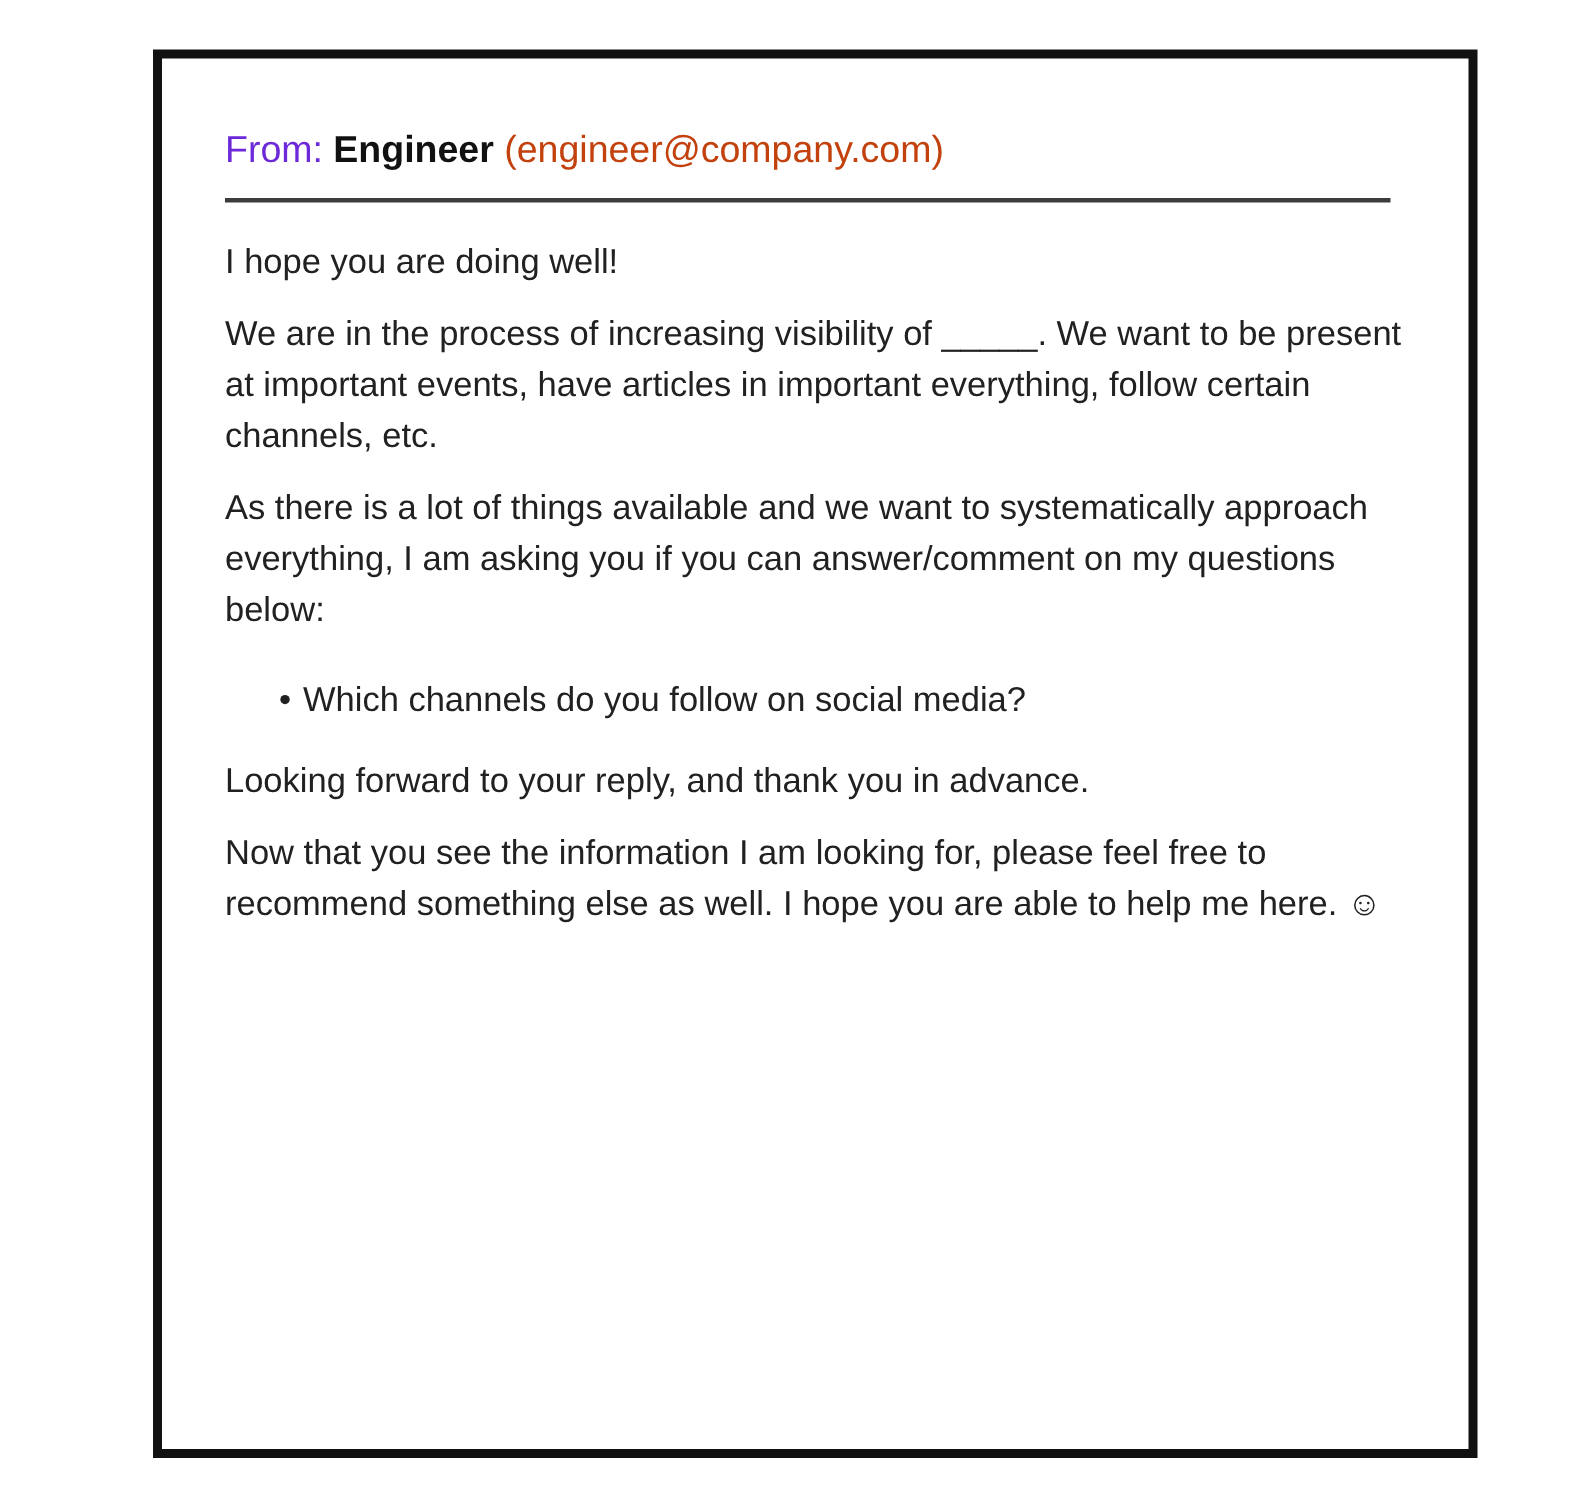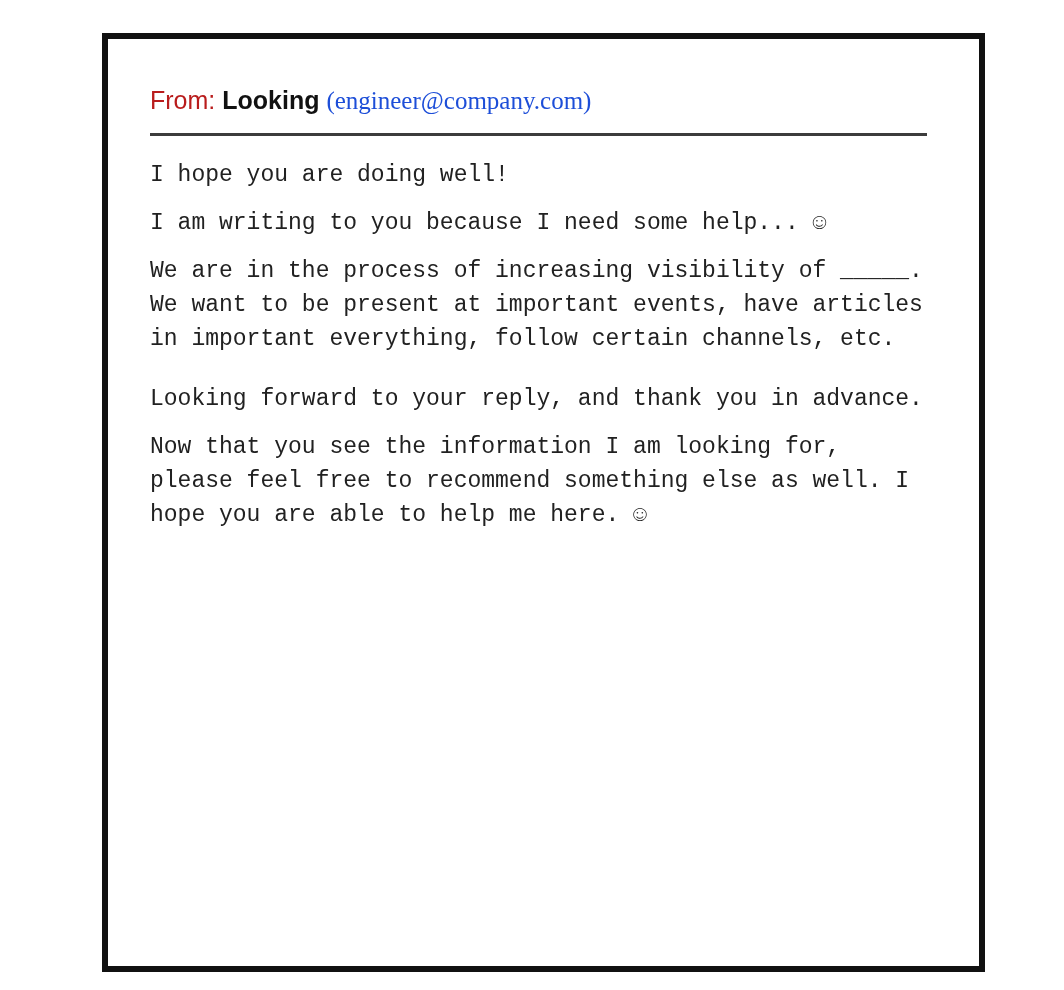--- a/index.html
+++ b/index.html
@@ -23,32 +23,32 @@
     padding: 44px 44px 0 42px;
     overflow: hidden;
   }
 
   .email-header {
     font-size: 25px;
     line-height: 34px;
     color: #2a2a2a;
     white-space: nowrap;
   }
-  .from-label { color: #b91c1c; }
+  .from-label { color: #6d28d9; }
   .from-name  { font-weight: bold; color: #111111; }
-  .from-address { color: #1d4ed8; font-family: Liberation Serif, serif; }
+  .from-address { color: #c2410c; }
 
   .header-divider {
     border: none;
     border-top: 3px solid #3c3c3c;
     margin: 15px 0 0 0;
     width: 99%;
   }
 
-  .email-body { margin-top: 22px; font-family: Liberation Mono, monospace; }
+  .email-body { margin-top: 22px; }
 
   .email-body p {
     font-size: 23px;
     line-height: 34px;
     color: #212121;
     margin: 0 0 14px 0;
     white-space: pre-wrap;
     max-width: 790px;
   }
 
@@ -76,31 +76,32 @@
 
   .signature { margin-top: 0; }
 </style>
 </head>
 <body>
 
 <div class="email-box">
 
   <div class="email-header">
     <span class="from-label">From:</span>
-    <span class="from-name">Looking</span>
+    <span class="from-name">Engineer</span>
     <span class="from-address">(engineer@company.com)</span>
   </div>
 
   <hr class="header-divider">
 
   <div class="email-body">
     <p>I hope you are doing well!</p>
-    <p>I am writing to you because I need some help... ☺</p>
     <p>We are in the process of increasing visibility of _____. We want to be present at important events, have articles in important everything, follow certain channels, etc.</p>
+    <p>As there is a lot of things available and we want to systematically approach  everything, I am asking you if you can answer/comment on my questions below:</p>
 
     <ul class="question-list">
+      <li>Which channels do you follow on social media?</li>
     </ul>
 
     <p>Looking forward to your reply, and thank you in advance.</p>
     <p>Now that you see the information I am looking for, please feel free to recommend something else as well. I hope you are able to help me here. ☺</p>
   </div>
 
 </div>
 
 </body></html>

